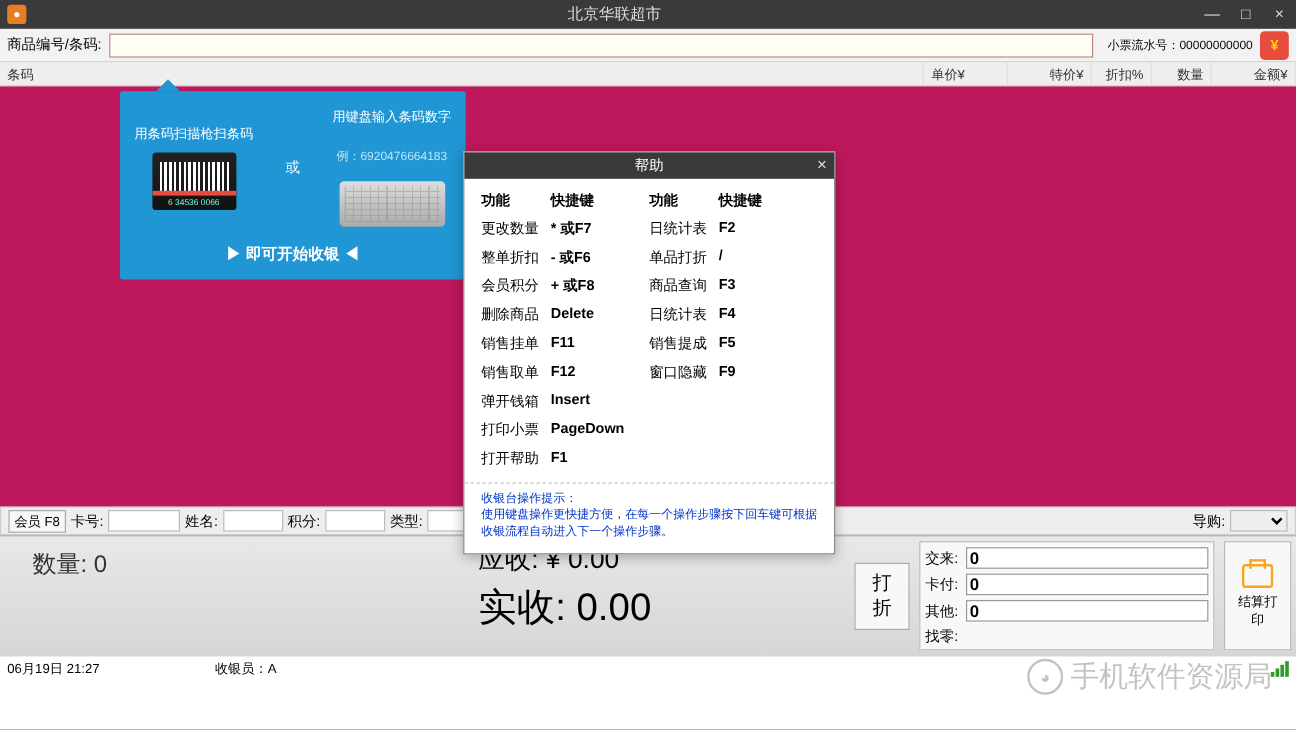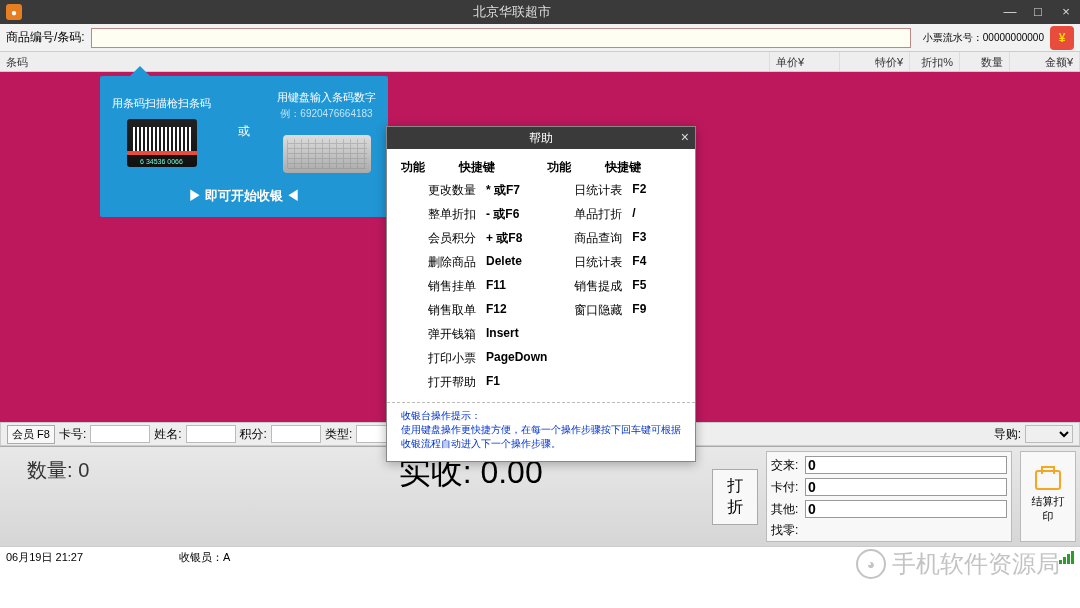--- a/index.html
+++ b/index.html
@@ -25,40 +25,40 @@
 .th.qty { width: 50px; text-align: right; }
 .th.amt { width: 70px; text-align: right; }
 
 .table-body { height: 350px; position: relative; background: #be185d; }
 
 
 .blue-tip { position: absolute; left: 100px; top: 4px; width: 288px; background: #2196d4; color: #fff; padding: 14px 12px 12px; border-radius: 2px; }
 .blue-tip::before { content: ""; position: absolute; top: -10px; left: 30px; border: 10px solid transparent; border-bottom-color: #2196d4; border-top: none; }
 .blue-tip .tip-row { display: flex; align-items: center; justify-content: space-between; }
 .blue-tip .tip-col { text-align: center; font-size: 11px; }
-.blue-tip .example { font-size: 10px; color: #bfe4f5; margin-top: 2px; }
+.blue-tip .example { font-size: 10px; color: #bfe4f5; margin-top: 18px; }
 .blue-tip .or { font-size: 12px; }
 .barcode-img { width: 70px; height: 48px; background: linear-gradient(#222,#111); border-radius: 3px; margin: 8px auto 0; position: relative; overflow: hidden; }
 .barcode-img::after { content: ""; position: absolute; inset: 8px 6px 16px; background: repeating-linear-gradient(90deg,#fff 0 2px,transparent 2px 4px); }
 .barcode-img .red { position: absolute; bottom: 12px; left: 0; right: 0; height: 4px; background: #e74c3c; }
 .barcode-img .num { position: absolute; bottom: 2px; left: 0; right: 0; text-align: center; font-size: 7px; color: #7fd; }
 .keyboard-img { width: 88px; height: 38px; background: linear-gradient(#ddd,#aaa); border-radius: 4px; margin: 14px auto 0; position: relative; }
 .keyboard-img::after { content: ""; position: absolute; inset: 4px; background: repeating-linear-gradient(0deg,#888 0 1px,transparent 1px 5px), repeating-linear-gradient(90deg,#888 0 1px,transparent 1px 7px); border-radius: 2px; opacity: .4; }
 .blue-tip .start { text-align: center; margin-top: 14px; font-size: 13px; font-weight: bold; }
 
 
 .help-dlg { position: absolute; left: 386px; top: 126px; width: 310px; background: #fff; border: 1px solid #888; box-shadow: 0 2px 10px rgba(0,0,0,.3); z-index: 10; }
 .help-dlg .dlg-title { height: 22px; background: #3a3a3a; color: #fff; display: flex; align-items: center; justify-content: center; position: relative; font-size: 12px;}
 .help-dlg .dlg-close { position: absolute; right: 6px; top: 2px; cursor: pointer; color:#ddd; font-size:14px;}
 .help-dlg .dlg-body { padding: 10px 14px 4px; }
 .help-cols { display: flex; }
 .help-col { flex: 1; }
 .help-col .hdr { font-weight: bold; font-size: 12px; margin-bottom: 6px; display: flex; }
 .help-col .hdr span:first-child { width: 58px; }
-.help-row { display: flex; font-size: 12px; margin-bottom: 7px; margin-left: 27px; }
+.help-row { display: flex; font-size: 12px; margin-bottom: 7px; }
 .help-row .fn { width: 58px; }
 .help-row .key { font-weight: bold; }
 .help-hint { color: #0033cc; font-size: 10px; border-top: 1px dashed #bbb; padding: 6px 14px 10px; line-height: 1.4; }
 
 
 .member-bar { height: 24px; background: #eee; border: 1px solid #ccc; display: flex; align-items: center; padding: 0 6px; font-size: 12px; gap: 4px; }
 .member-bar input { height: 18px; border: 1px solid #bbb; }
 .member-bar .btn-sm { border: 1px solid #aaa; background: #f8f8f8; padding: 1px 4px; font-size: 11px; }
 .member-bar select { height: 18px; border: 1px solid #bbb; }
 
@@ -240,20 +240,21 @@
   <span style="flex:1"></span>
   <span>导购:</span>
   <select style="width:48px"></select>
 </div>
 
 <div class="totals">
   <div class="left">
     <span class="qty-lbl"><span>数量:</span> <span>0</span></span>
   </div>
   <div class="mid">
+    <div class="due"><span>应收:</span> <span>¥ 0.00</span></div>
     <div class="paid"><span>实收:</span> <span>0.00</span></div>
   </div>
   <button class="disc-btn">打折</button>
   <div class="pay">
     <div class="pay-row">
         <span class="pl">交来:</span>
         <input value="0" style="">
       </div>
     <div class="pay-row">
         <span class="pl">卡付:</span>

